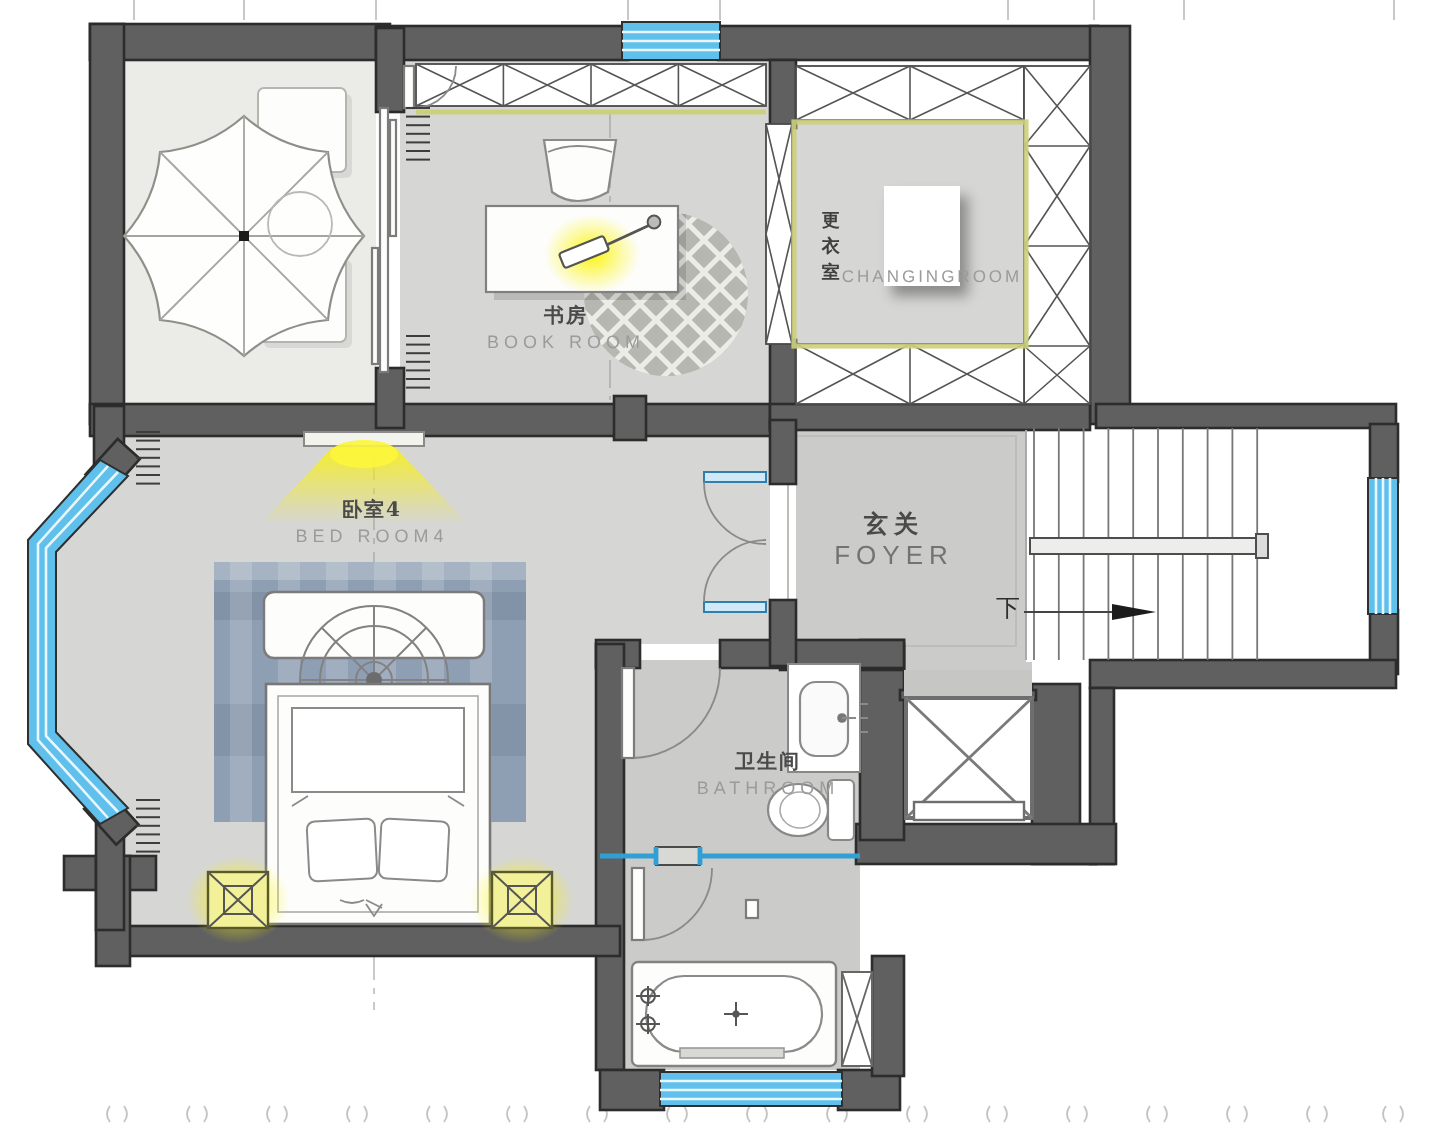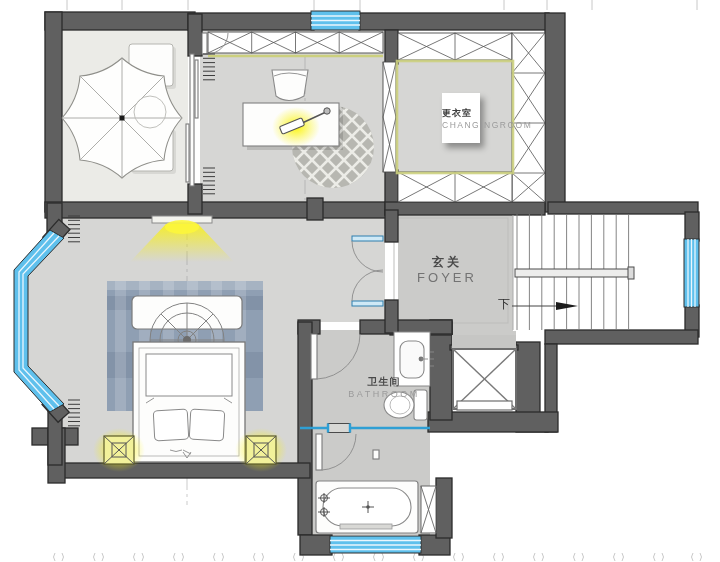--- a/index.html
+++ b/index.html
@@ -17,22 +17,22 @@
   .comb{stroke:#3d3d3d;stroke-width:1;}
   .guide{stroke:#9a9a9a;stroke-width:.8;stroke-dasharray:14 4 3 4;opacity:.65;}
   .tick{stroke:#9a9a9a;stroke-width:.9;opacity:.6;}
   .lbl{position:absolute;transform:translateX(-50%);text-align:center;line-height:1.25;
        white-space:nowrap;pointer-events:none;}
   .lbl .zh{font-family:"DejaVu Serif",serif;font-size:10px;font-weight:700;color:var(--label-zh);letter-spacing:1px;}
   .lbl .en{font-size:9px;color:var(--label-en);letter-spacing:2.5px;}
   .lbl.big .zh{font-size:12px;letter-spacing:3px;}
   .lbl.big .en{font-size:13px;letter-spacing:3px;color:#737373;}
   #changing-card{position:absolute;left:442px;top:93px;width:38px;height:50px;background:#fff;
-       box-shadow:4px 5px 6px rgba(0,0,0,.35);display:flex;flex-direction:column;
-       align-items:flex-start;justify-content:center;overflow:visible;}
+       box-shadow:4px 5px 6px rgba(0,0,0,.35);display:flex;flex-direction:row;
+       align-items:flex-end;justify-content:center;overflow:visible;}
   #changing-card .zh{font-family:"DejaVu Serif",serif;font-size:9px;font-weight:700;color:#3f3f3f;letter-spacing:1px;}
   #changing-card .en{font-size:8.5px;color:#9b9b9b;letter-spacing:1.5px;}
   #down-label{position:absolute;left:498px;top:296px;font-family:"DejaVu Serif",serif;
        font-size:12px;color:#2e2e2e;}
 </style>
 </head>
 <body>
 
 <div id="stage">
 <svg width="720" height="562" viewBox="0 0 720 562">
@@ -415,26 +415,34 @@
       </g>
       <rect x="340" y="524" width="52" height="5" fill="#d8d8d5" stroke="#999" stroke-width=".8"></rect>
     </g>
     <g>
       <rect x="421" y="486" width="15" height="47" fill="#fff" stroke="#666" stroke-width="1"></rect>
       <path d="M421,486 l15,47 M436,486 l-15,47" stroke="#666" stroke-width=".9" fill="none"></path>
     </g>
   </g>
 </svg>
 
+<div class="lbl" style="left:283px;top:153px">
+  <div class="zh">书房</div>
+  <div class="en">BOOK ROOM</div>
+</div>
 
 <div id="changing-card">
   <div class="zh">更衣室</div>
   <div class="en">CHANGINGROOM</div>
 </div>
 
+<div class="lbl" style="left:186px;top:250px">
+  <div class="zh">卧室4</div>
+  <div class="en">BED ROOM4</div>
+</div>
 
 <div class="lbl big" style="left:447px;top:255px">
   <div class="zh">玄关</div>
   <div class="en">FOYER</div>
 </div>
 
 <div class="lbl" style="left:384px;top:376px">
   <div class="zh">卫生间</div>
   <div class="en">BATHROOM</div>
 </div>

